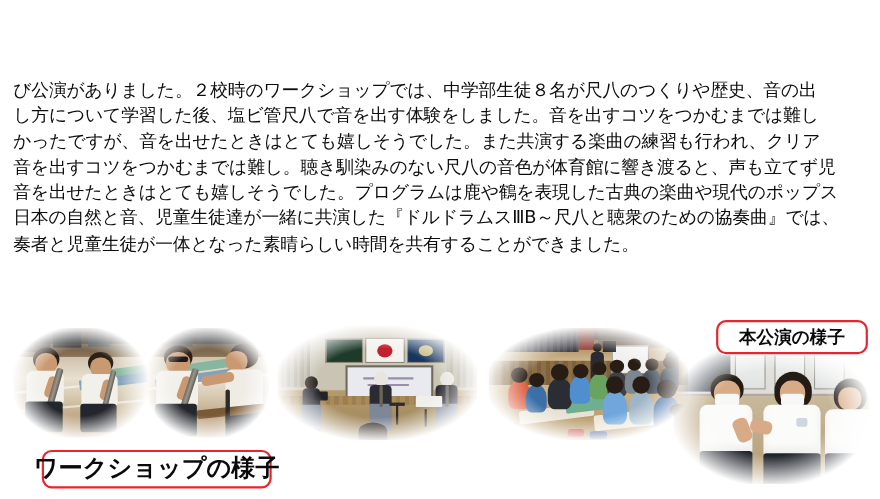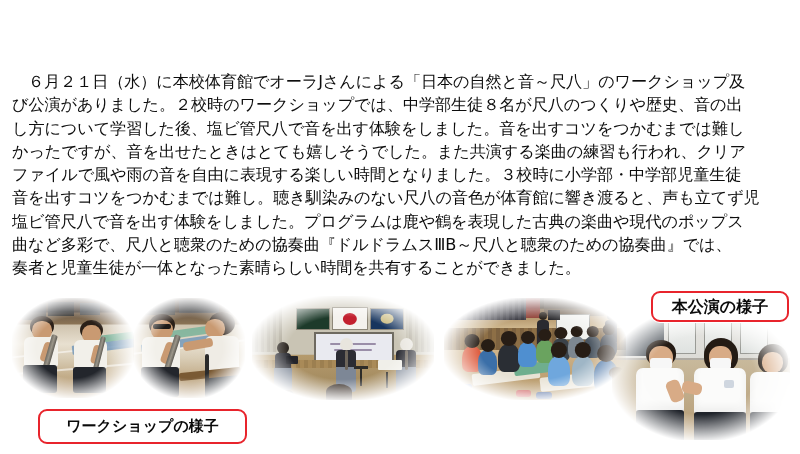--- a/index.html
+++ b/index.html
@@ -142,39 +142,37 @@
     box-shadow:0 0 0 1px #ffffff;
   }
   .caption span{
     font-family:"DejaVu Sans","Liberation Sans",sans-serif;
     font-weight:700;
     color:#0a0a0a;
     white-space:nowrap;
     line-height:1;
   }
   #caption-workshop{left:38px;top:409px;width:205px;height:31px;}
-  #caption-workshop span{font-size:15px;}
+  #caption-workshop span{font-size:22px;}
   #caption-performance{left:651px;top:291px;width:134px;height:27px;}
   #caption-performance span{font-size:16px;}
 </style>
 </head>
 <body>
 
 <div id="page">
 
 
   <div class="body-text">
-    <p>　６月２１日（水）に本校体育館でオーラJさんによる「日本の自然と音～尺八」のワークショップ及</p>
     <p>び公演がありました。２校時のワークショップでは、中学部生徒８名が尺八のつくりや歴史、音の出</p>
     <p>し方について学習した後、塩ビ管尺八で音を出す体験をしました。音を出すコツをつかむまでは難し</p>
     <p>かったですが、音を出せたときはとても嬉しそうでした。また共演する楽曲の練習も行われ、クリア</p>
-    <p>ファイルで風や雨の音を自由に表現する楽しい時間となりました。３校時に小学部・中学部児童生徒</p>
     <p>音を出すコツをつかむまでは難し。聴き馴染みのない尺八の音色が体育館に響き渡ると、声も立てず児</p>
-    <p>塩ビ管尺八で音を出す体験をしました。プログラムは鹿や鶴を表現した古典の楽曲や現代のポップス</p>
-    <p>曲など多彩で、尺八と聴衆のための協奏曲『ドルドラムスⅢB～尺八と聴衆のための協奏曲』では、</p>
+    <p>音を出せたときはとても嬉しそうでした。プログラムは鹿や鶴を表現した古典の楽曲や現代のポップス</p>
+    <p>日本の自然と音、児童生徒達が一緒に共演した『ドルドラムスⅢB～尺八と聴衆のための協奏曲』では、</p>
     <p>奏者と児童生徒が一体となった素晴らしい時間を共有することができました。</p>
   </div>
 
   <div class="photos">
 
     <div class="photo" id="photo1" style="left:12px;top:12px;width:122px;height:100px;">
       <div class="scene gymfloor">
         <div class="floorline" style="left:0;top:52px;width:100%;transform:rotate(-6deg);"></div>
         <div class="floorline" style="left:0;top:70px;width:100%;transform:rotate(-5deg);"></div>
         <div class="matblue" style="left:60px;top:44px;width:64px;height:9px;transform:rotate(-7deg);"></div>

